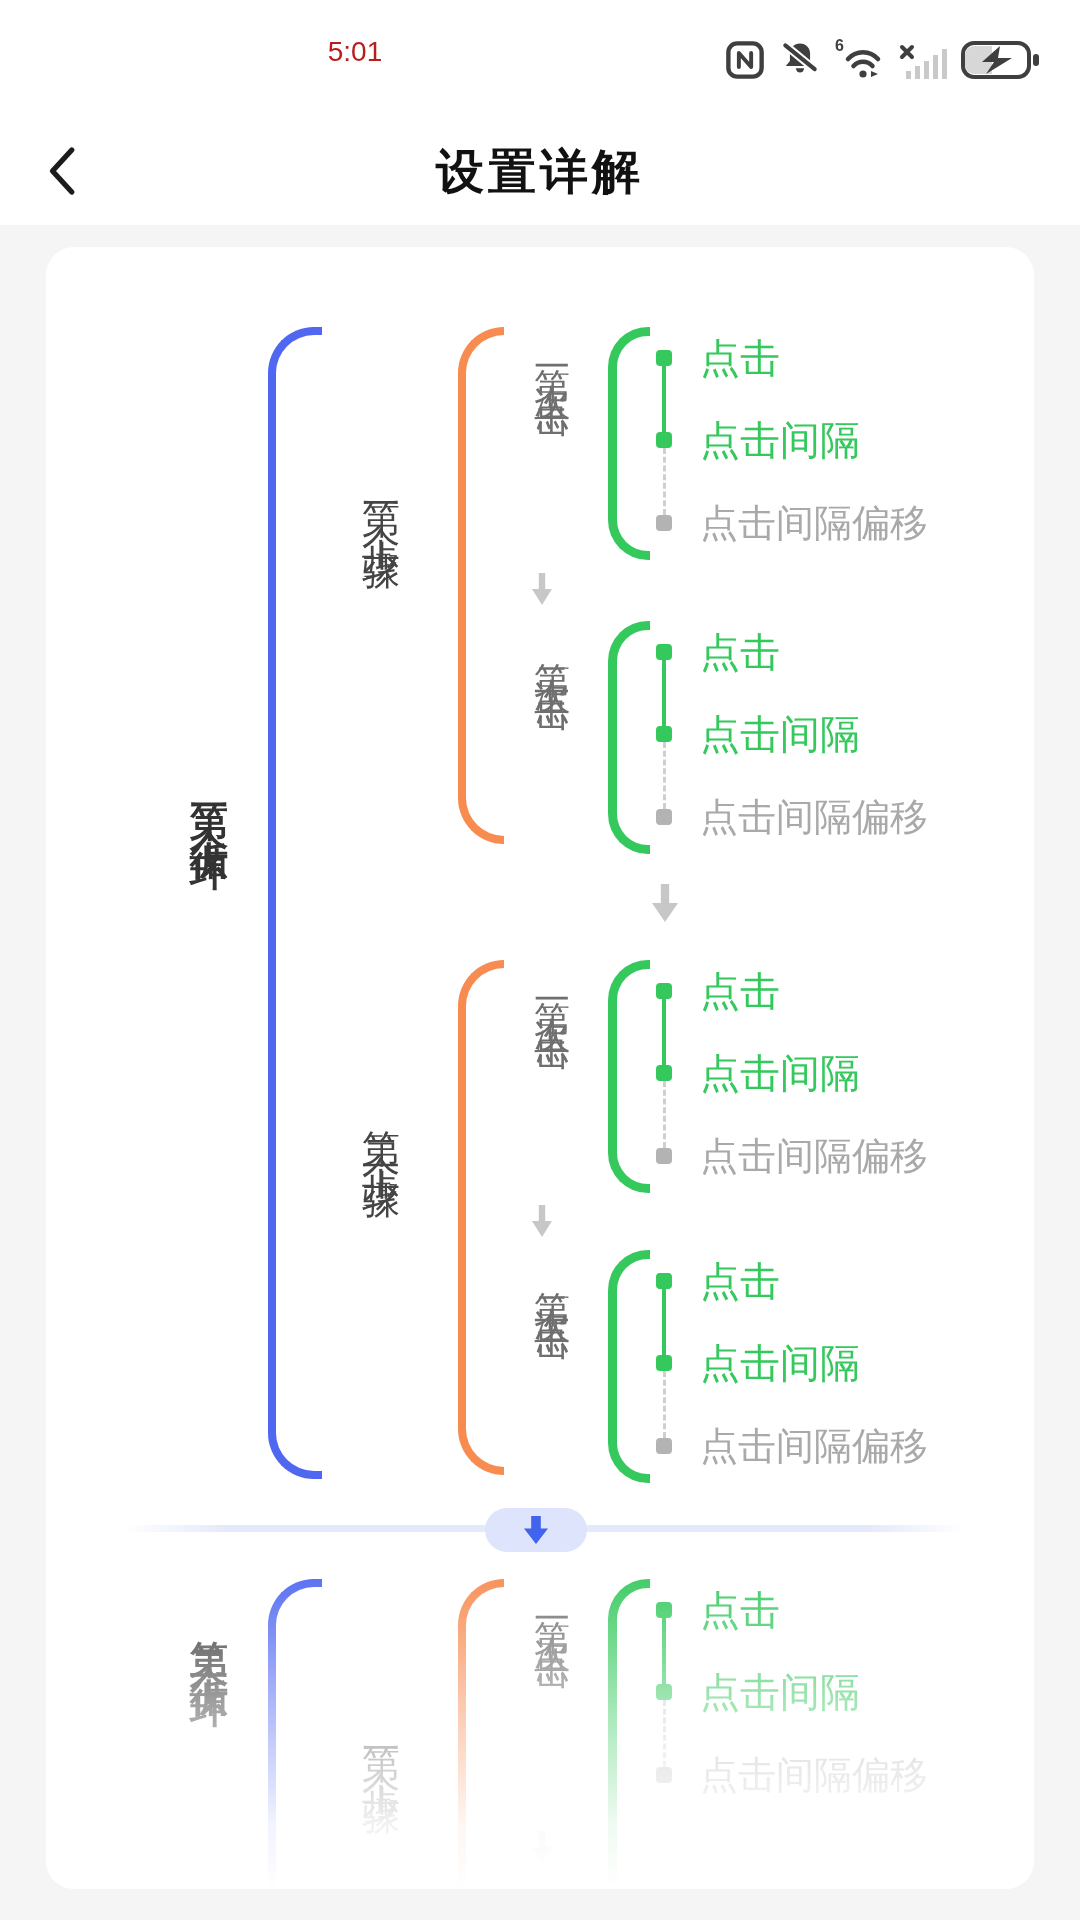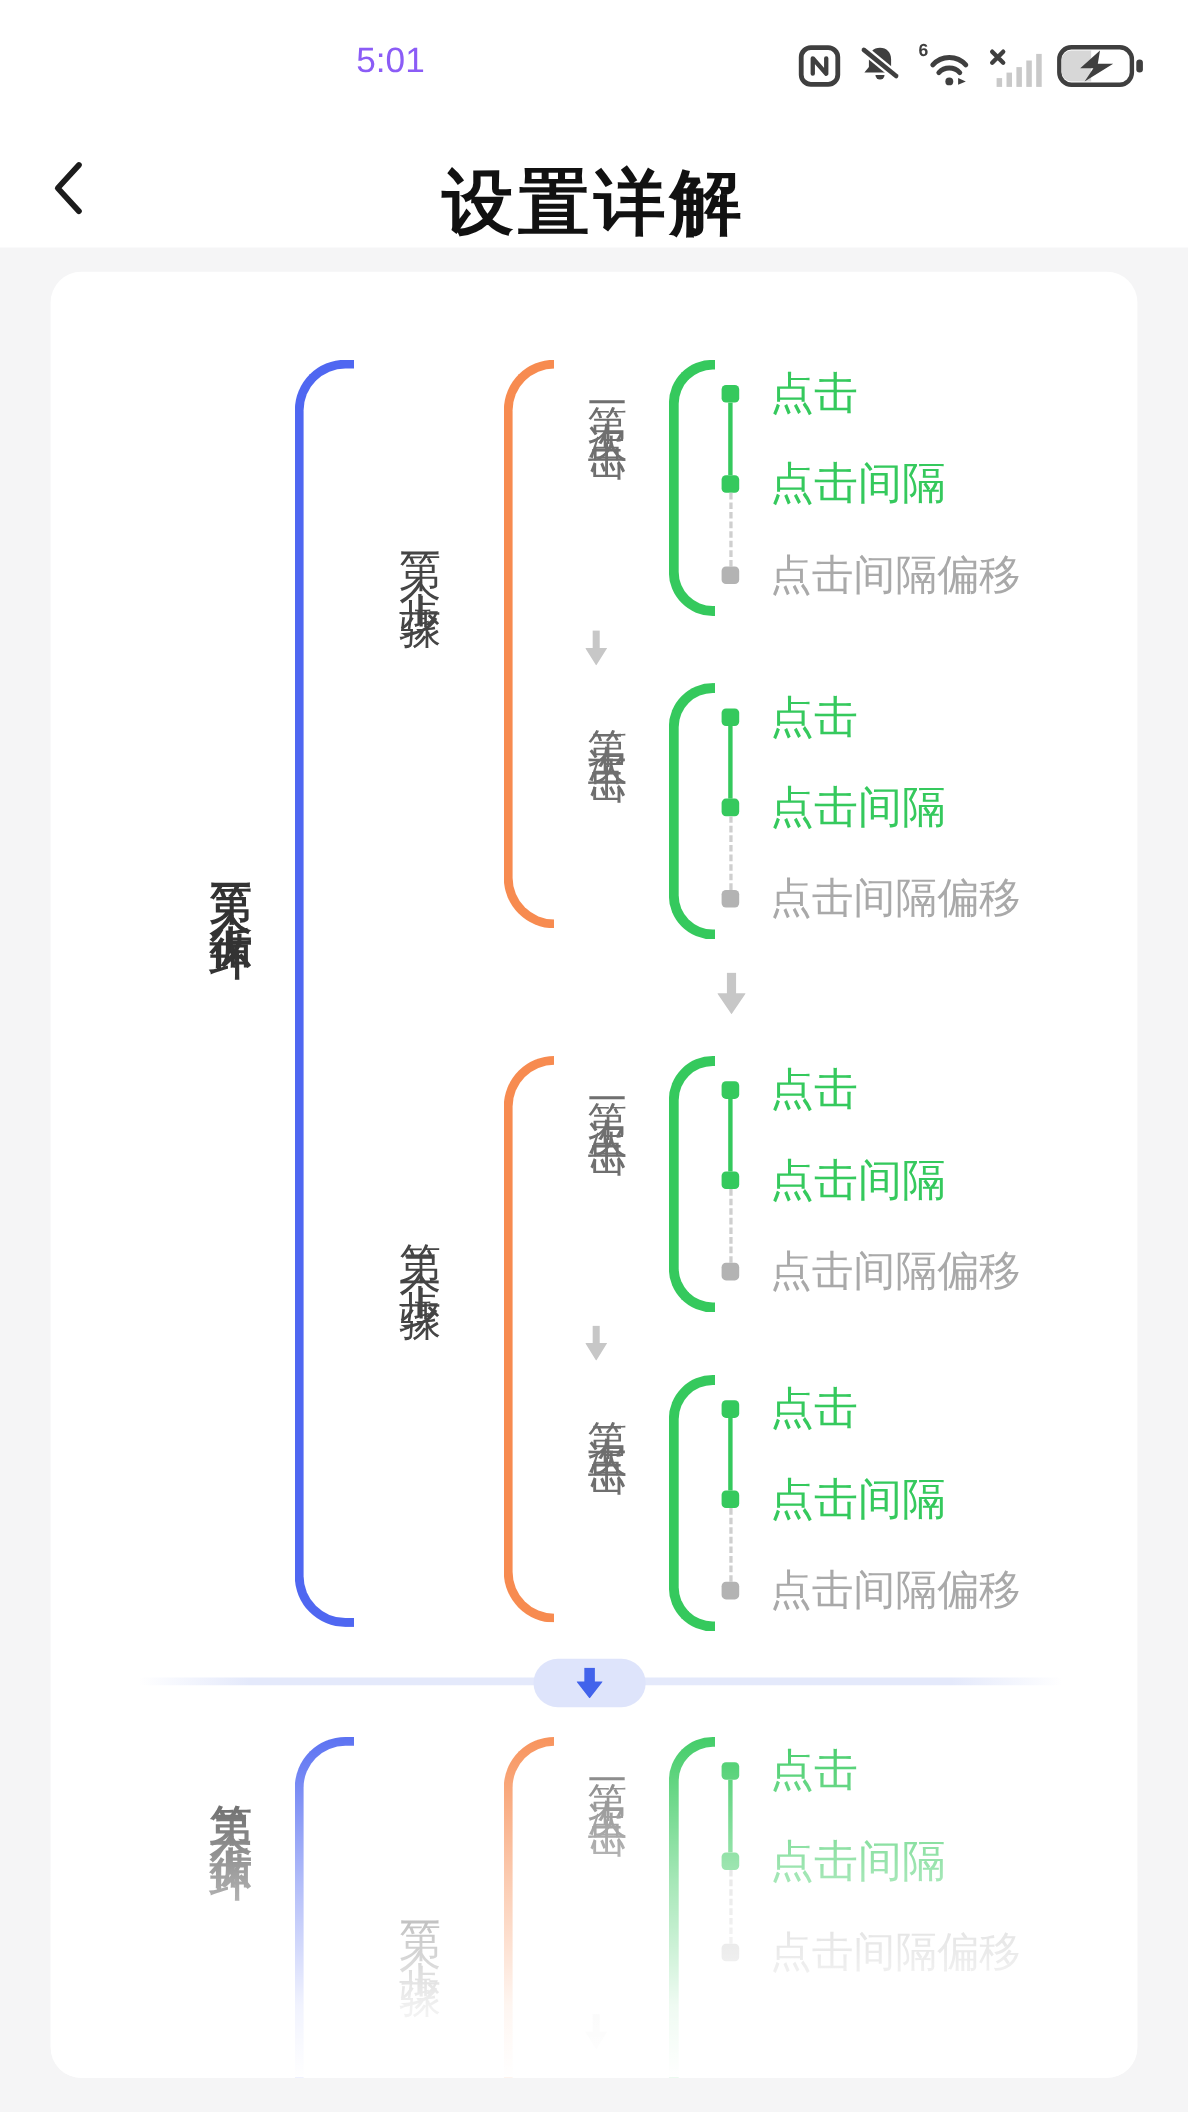--- a/index.html
+++ b/index.html
@@ -9,25 +9,25 @@
     --line-blue:#e4e9fb; --loop-text:#333333; --step-text:#454545;
     --click-text:#6f6f6f; --page-bg:#f5f5f6; --icon-dark:#3f3f3f; --icon-light:#c9c9c9;
   }
   *{margin:0;padding:0;box-sizing:border-box;}
   html,body{width:1080px;height:1920px;}
   body{font-family:"Liberation Sans","DejaVu Sans",sans-serif;background:var(--page-bg);overflow:hidden;}
   .screen{position:relative;width:1080px;height:1920px;}
   
   .top-white{position:absolute;left:0;top:0;width:1080px;height:225px;background:#ffffff;}
   .status-time{position:absolute;left:300px;top:36px;width:110px;text-align:center;
-    font-size:32px;font-weight:500;color:#8b5cf6;}
+    font-size:28px;font-weight:500;color:#b91c1c;}
   .status-icons{position:absolute;right:40px;top:30px;height:60px;display:flex;align-items:center;gap:12px;}
   .nav-back{position:absolute;left:42px;top:144px;width:42px;height:54px;cursor:pointer;}
   .nav-title{position:absolute;left:0;top:140px;width:1080px;text-align:center;
-    font-size:65px;font-weight:700;letter-spacing:4px;color:#111;}
+    font-size:48px;font-weight:700;letter-spacing:4px;color:#111;}
   
   .card{position:absolute;left:46px;top:247px;width:988px;height:1642px;background:#fff;
     border-radius:28px;overflow:hidden;}
   
   .vtext{position:absolute;writing-mode:vertical-rl;text-orientation:upright;white-space:nowrap;}
   .loop-label{font-size:38px;font-weight:700;color:var(--loop-text);letter-spacing:13px;left:137px;}
   .step-label{font-size:38px;font-weight:500;color:var(--step-text);letter-spacing:13px;left:309px;}
   .click-label{font-size:36px;font-weight:400;color:var(--click-text);letter-spacing:8px;left:7px;top:13px;}
   
   .bracket{position:absolute;border-style:solid;border-color:currentColor;

